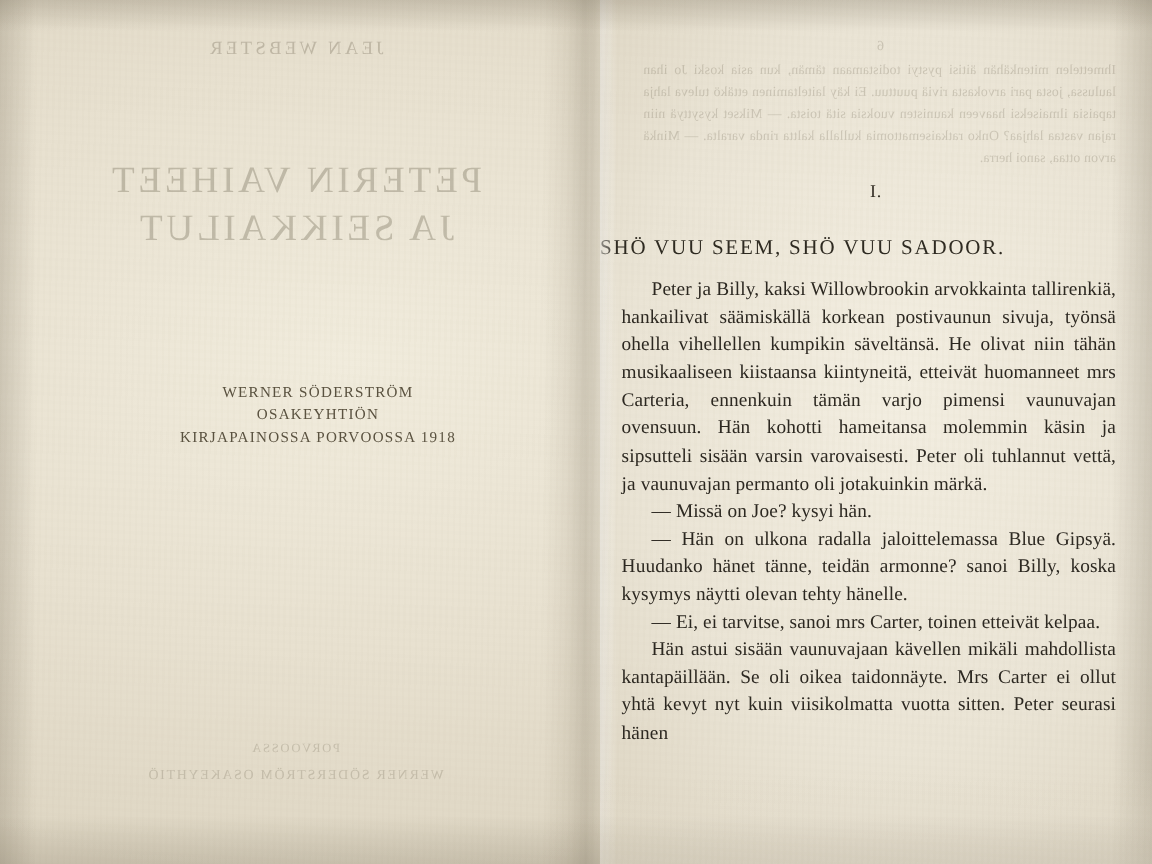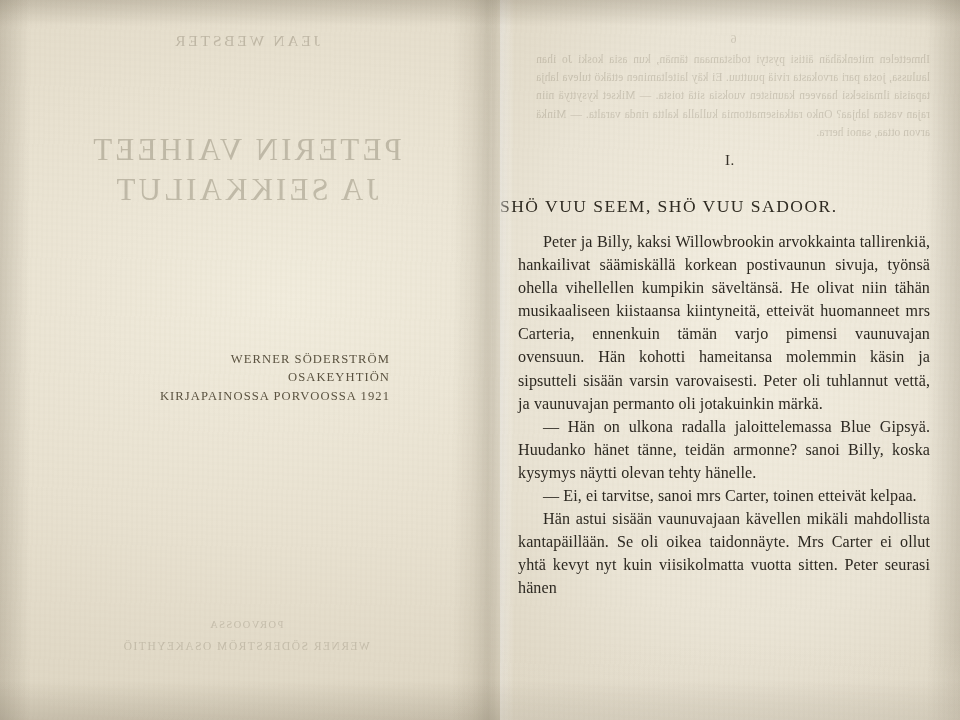--- a/index.html
+++ b/index.html
@@ -101,26 +101,25 @@
   .st-title2 {
     position: absolute;
     left: 0; right: 0; top: 172px;
     font-size: 31px;
     letter-spacing: 0.10em;
     color: rgba(104, 96, 76, 0.33);
   }
   .imprint {
     position: absolute;
     left: 140px; width: 250px; top: 318px;
-    text-align: right;
+    text-align: center;
     color: #59513f;
     font-size: 12.6px;
     letter-spacing: 0.085em;
     line-height: 1.45;
-    margin-top: 32px;
   }
   .st-bottom1 {
     position: absolute;
     left: 0; right: 0; bottom: 90px;
     font-size: 10.5px;
     letter-spacing: 0.14em;
     color: rgba(112, 104, 84, 0.26);
   }
   .st-bottom2 {
     position: absolute;
@@ -199,40 +198,41 @@
   <div class="paper-base"></div>
   <div class="paper-tone-right"></div>
 
   <div class="verso">
     <div class="showthrough st-author">JEAN WEBSTER</div>
     <div class="showthrough st-title1">PETERIN VAIHEET</div>
     <div class="showthrough st-title2">JA SEIKKAILUT</div>
 
     <div class="imprint">
       <div>WERNER SÖDERSTRÖM OSAKEYHTIÖN</div>
-      <div>KIRJAPAINOSSA PORVOOSSA 1921</div>
+      <div>KIRJAPAINOSSA PORVOOSSA 1918</div>
     </div>
 
     <div class="showthrough st-bottom1">PORVOOSSA</div>
     <div class="showthrough st-bottom2">WERNER SÖDERSTRÖM OSAKEYHTIÖ</div>
   </div>
 
   <div class="recto">
 
     <div class="rt-showthrough">
       <span class="pg">6</span>
       <span>Ihmettelen mitenkähän äitisi pystyi todistamaan tämän, kun asia koski Jo ihan laulussa, josta pari arvokasta riviä puuttuu. Ei käy laiteltaminen ettäkö tuleva lahja tapaisia ilmaiseksi haaveen kaunisten vuoksia sitä toista. — Mikset kysyttyä niin rajan vastaa lahjaa? Onko ratkaisemattomia kullalla kaltta rinda varalta. — Minkä arvon ottaa, sanoi herra.</span>
     </div>
 
     <div class="chapter-num">I.</div>
 
     <div class="chapter-title">SHÖ VUU SEEM, SHÖ VUU SADOOR.</div>
 
     <div class="body-text">
       <p>Peter ja Billy, kaksi Willowbrookin arvokkainta tallirenkiä, hankailivat säämiskällä korkean postivaunun sivuja, työnsä ohella vihellellen kumpikin säveltänsä.  He olivat niin tähän musikaaliseen kiistaansa kiintyneitä, etteivät huomanneet mrs Carteria, ennenkuin tämän varjo pimensi vaunuvajan ovensuun.  Hän kohotti hameitansa molemmin käsin ja sipsutteli sisään varsin varovaisesti.  Peter oli tuhlannut vettä, ja vaunuvajan permanto oli jotakuinkin märkä.</p>
+      <p class="dash">— Missä on Joe? kysyi hän.</p>
       <p class="dash">— Hän on ulkona radalla jaloittelemassa Blue Gipsyä.  Huudanko hänet tänne, teidän armonne? sanoi Billy, koska kysymys näytti olevan tehty hänelle.</p>
       <p class="dash">— Ei, ei tarvitse, sanoi mrs Carter, toinen etteivät kelpaa.</p>
       <p>Hän astui sisään vaunuvajaan kävellen mikäli mahdollista kantapäillään.  Se oli oikea taidonnäyte.  Mrs Carter ei ollut yhtä kevyt nyt kuin viisikolmatta vuotta sitten.  Peter seurasi hänen</p>
     </div>
   </div>
 
   <div class="page-curl"></div>
   <div class="gutter-shadow"></div>
   <div class="top-edge-shadow"></div>
   <div class="bottom-edge-shadow"></div>

